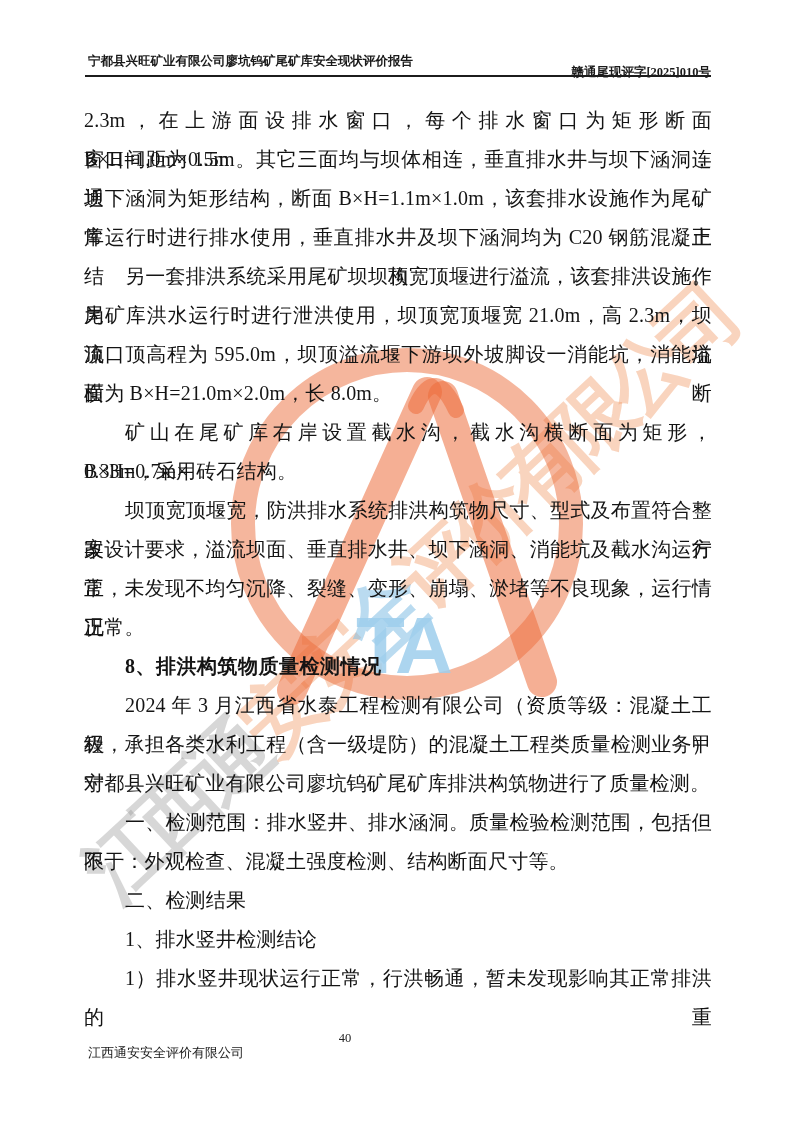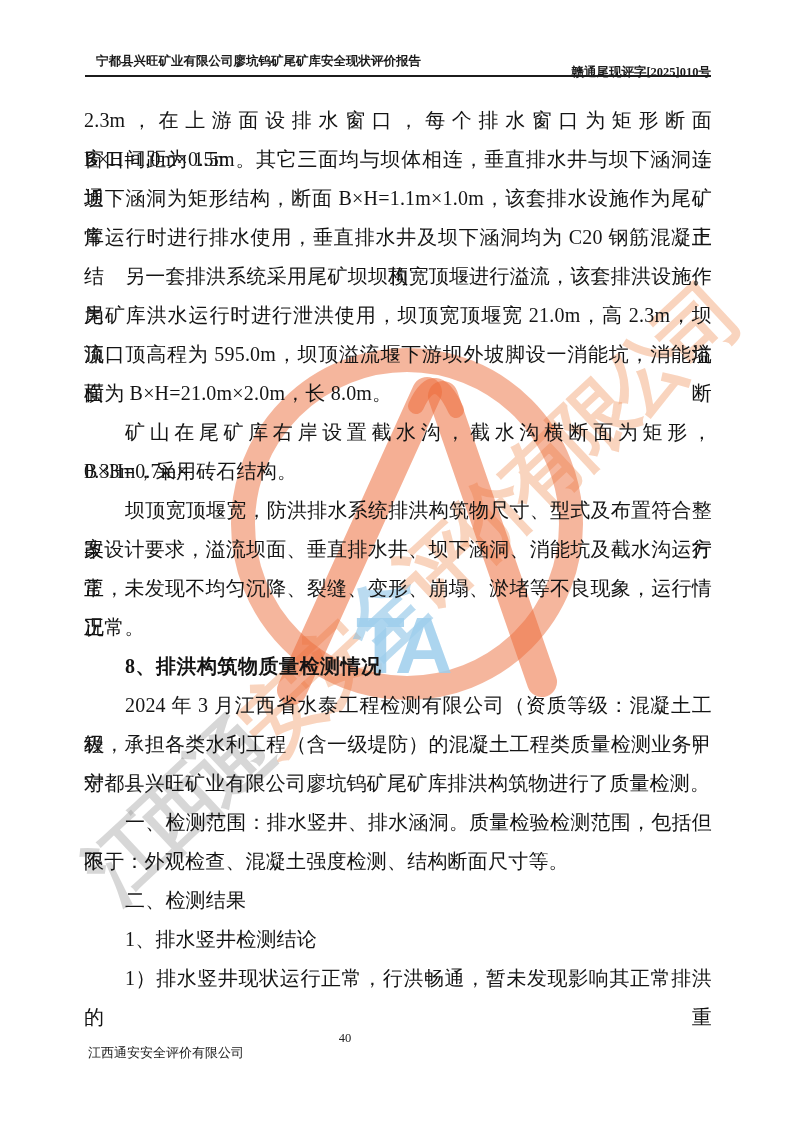--- a/index.html
+++ b/index.html
@@ -8,21 +8,21 @@
     width:793px;height:1122px;
     margin:0 auto;
     background:#ffffff;
     overflow:hidden;
     font-family:"Liberation Serif","DejaVu Serif",serif;
     color:#141414;
   }
   
   .header{position:absolute;left:85px;top:50px;width:626px;height:26px;
     font-size:12.5px;font-weight:700;color:#1a1a1a;}
-  .header .h-left{position:absolute;left:3px;top:3px;white-space:nowrap;margin-left:8px;}
+  .header .h-left{position:absolute;left:3px;top:3px;white-space:nowrap;}
   .header .h-right{position:absolute;right:0;top:14px;white-space:nowrap;}
   .header-rule{position:absolute;left:85px;top:75px;width:626px;height:2px;background:#1c1c1c;}
   
   .body-text{position:absolute;left:84px;top:101px;width:628px;z-index:3;}
   .line{height:39px;line-height:39px;font-size:20px;white-space:nowrap;letter-spacing:0.2px;}
   .line.fill{white-space:normal;text-align:justify;text-align-last:justify;}
   .line.indent{text-indent:41px;}
   .line.bold{font-weight:700;letter-spacing:0.5px;}
   
   .wm{position:absolute;pointer-events:none;z-index:1;}

